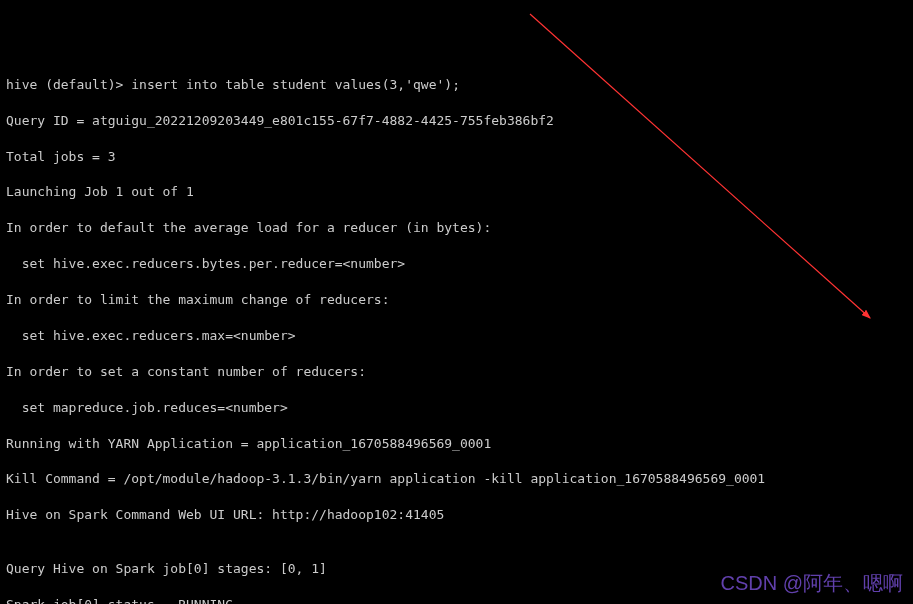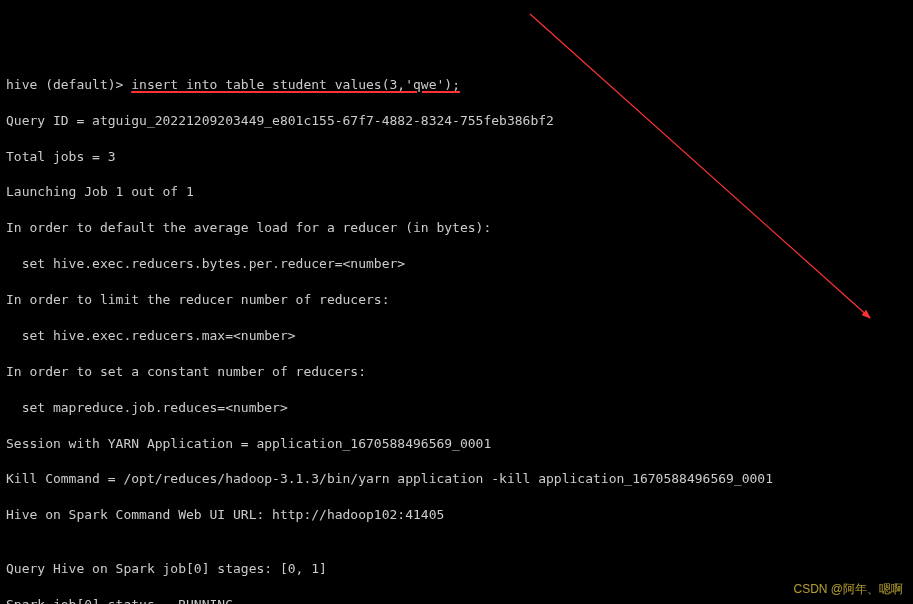--- a/index.html
+++ b/index.html
@@ -10,54 +10,54 @@
       font-size: 13px;
       line-height: 1.38;
       padding: 4px 6px;
       width: 913px;
       height: 604px;
       overflow: hidden;
       position: relative;
       white-space: pre;
     }
     .line { display: block; }
-    .underline-cmd { text-decoration: underline; text-decoration-color: #ff3333; text-decoration-thickness: 1.5px; text-underline-offset: 2px;}
+    .underline-cmd { text-decoration-color: #ff3333; text-decoration-thickness: 1.5px; text-underline-offset: 2px;}
     .watermark {
       position: absolute;
       bottom: 6px;
       right: 10px;
-      color: #fde047;
+      color: #8b5cf6;
       font-family: sans-serif;
-      font-size: 12px;
+      font-size: 20px;
       opacity: 0.7;
     }
     .arrow {
       position: absolute;
       top: 0;
       left: 0;
       pointer-events: none;
     }
   </style>
 </head>
 <body>
 
 
 
 <span class="line"><span>hive (default)&gt; </span><span class="underline-cmd">insert into table student values(3,'qwe');</span></span>
-<span class="line">Query ID = atguigu_20221209203449_e801c155-67f7-4882-8324-755feb386bf2</span>
+<span class="line">Query ID = atguigu_20221209203449_e801c155-67f7-4882-4425-755feb386bf2</span>
 <span class="line">Total jobs = 3</span>
 <span class="line">Launching Job 1 out of 1</span>
 <span class="line">In order to default the average load for a reducer (in bytes):</span>
 <span class="line">  set hive.exec.reducers.bytes.per.reducer=&lt;number&gt;</span>
-<span class="line">In order to limit the reducer number of reducers:</span>
+<span class="line">In order to limit the maximum change of reducers:</span>
 <span class="line">  set hive.exec.reducers.max=&lt;number&gt;</span>
 <span class="line">In order to set a constant number of reducers:</span>
 <span class="line">  set mapreduce.job.reduces=&lt;number&gt;</span>
-<span class="line">Session with YARN Application = application_1670588496569_0001</span>
-<span class="line">Kill Command = /opt/reduces/hadoop-3.1.3/bin/yarn application -kill application_1670588496569_0001</span>
+<span class="line">Running with YARN Application = application_1670588496569_0001</span>
+<span class="line">Kill Command = /opt/module/hadoop-3.1.3/bin/yarn application -kill application_1670588496569_0001</span>
 <span class="line">Hive on Spark Command Web UI URL: http://hadoop102:41405</span>
 <span class="line"></span>
 <span class="line">Query Hive on Spark job[0] stages: [0, 1]</span>
 <span class="line">Spark job[0] status = RUNNING</span>
 
 
 
 
 
 

